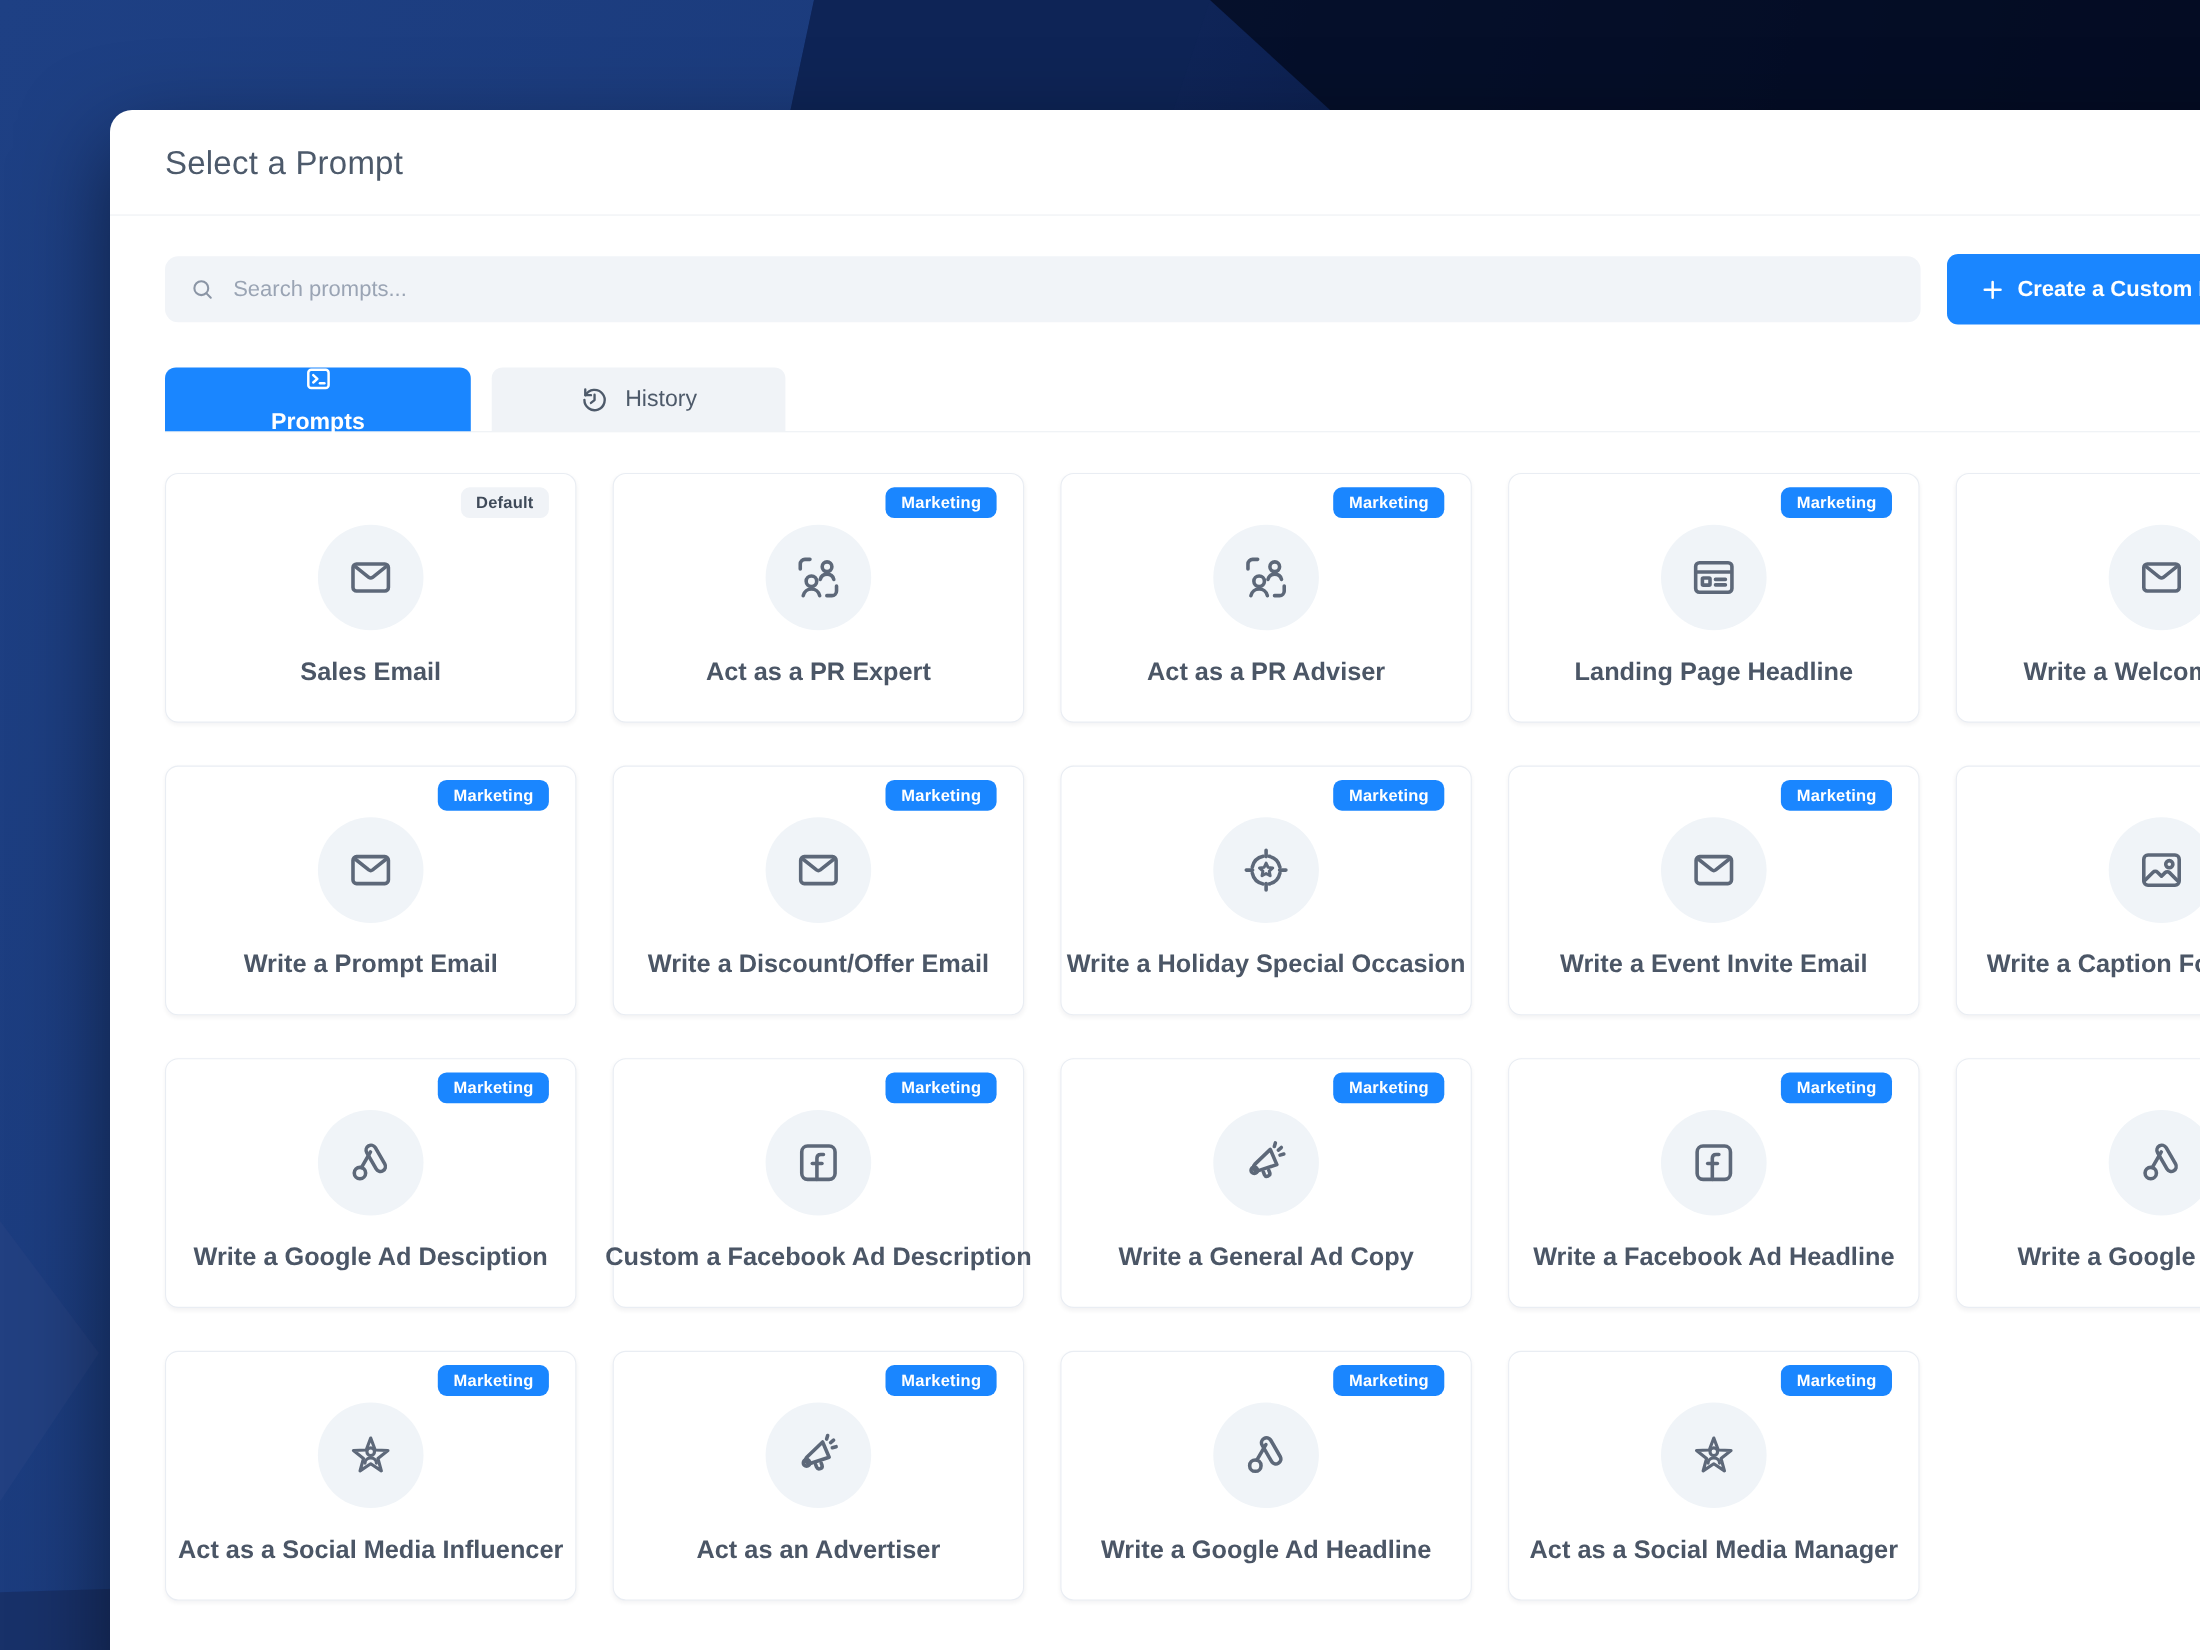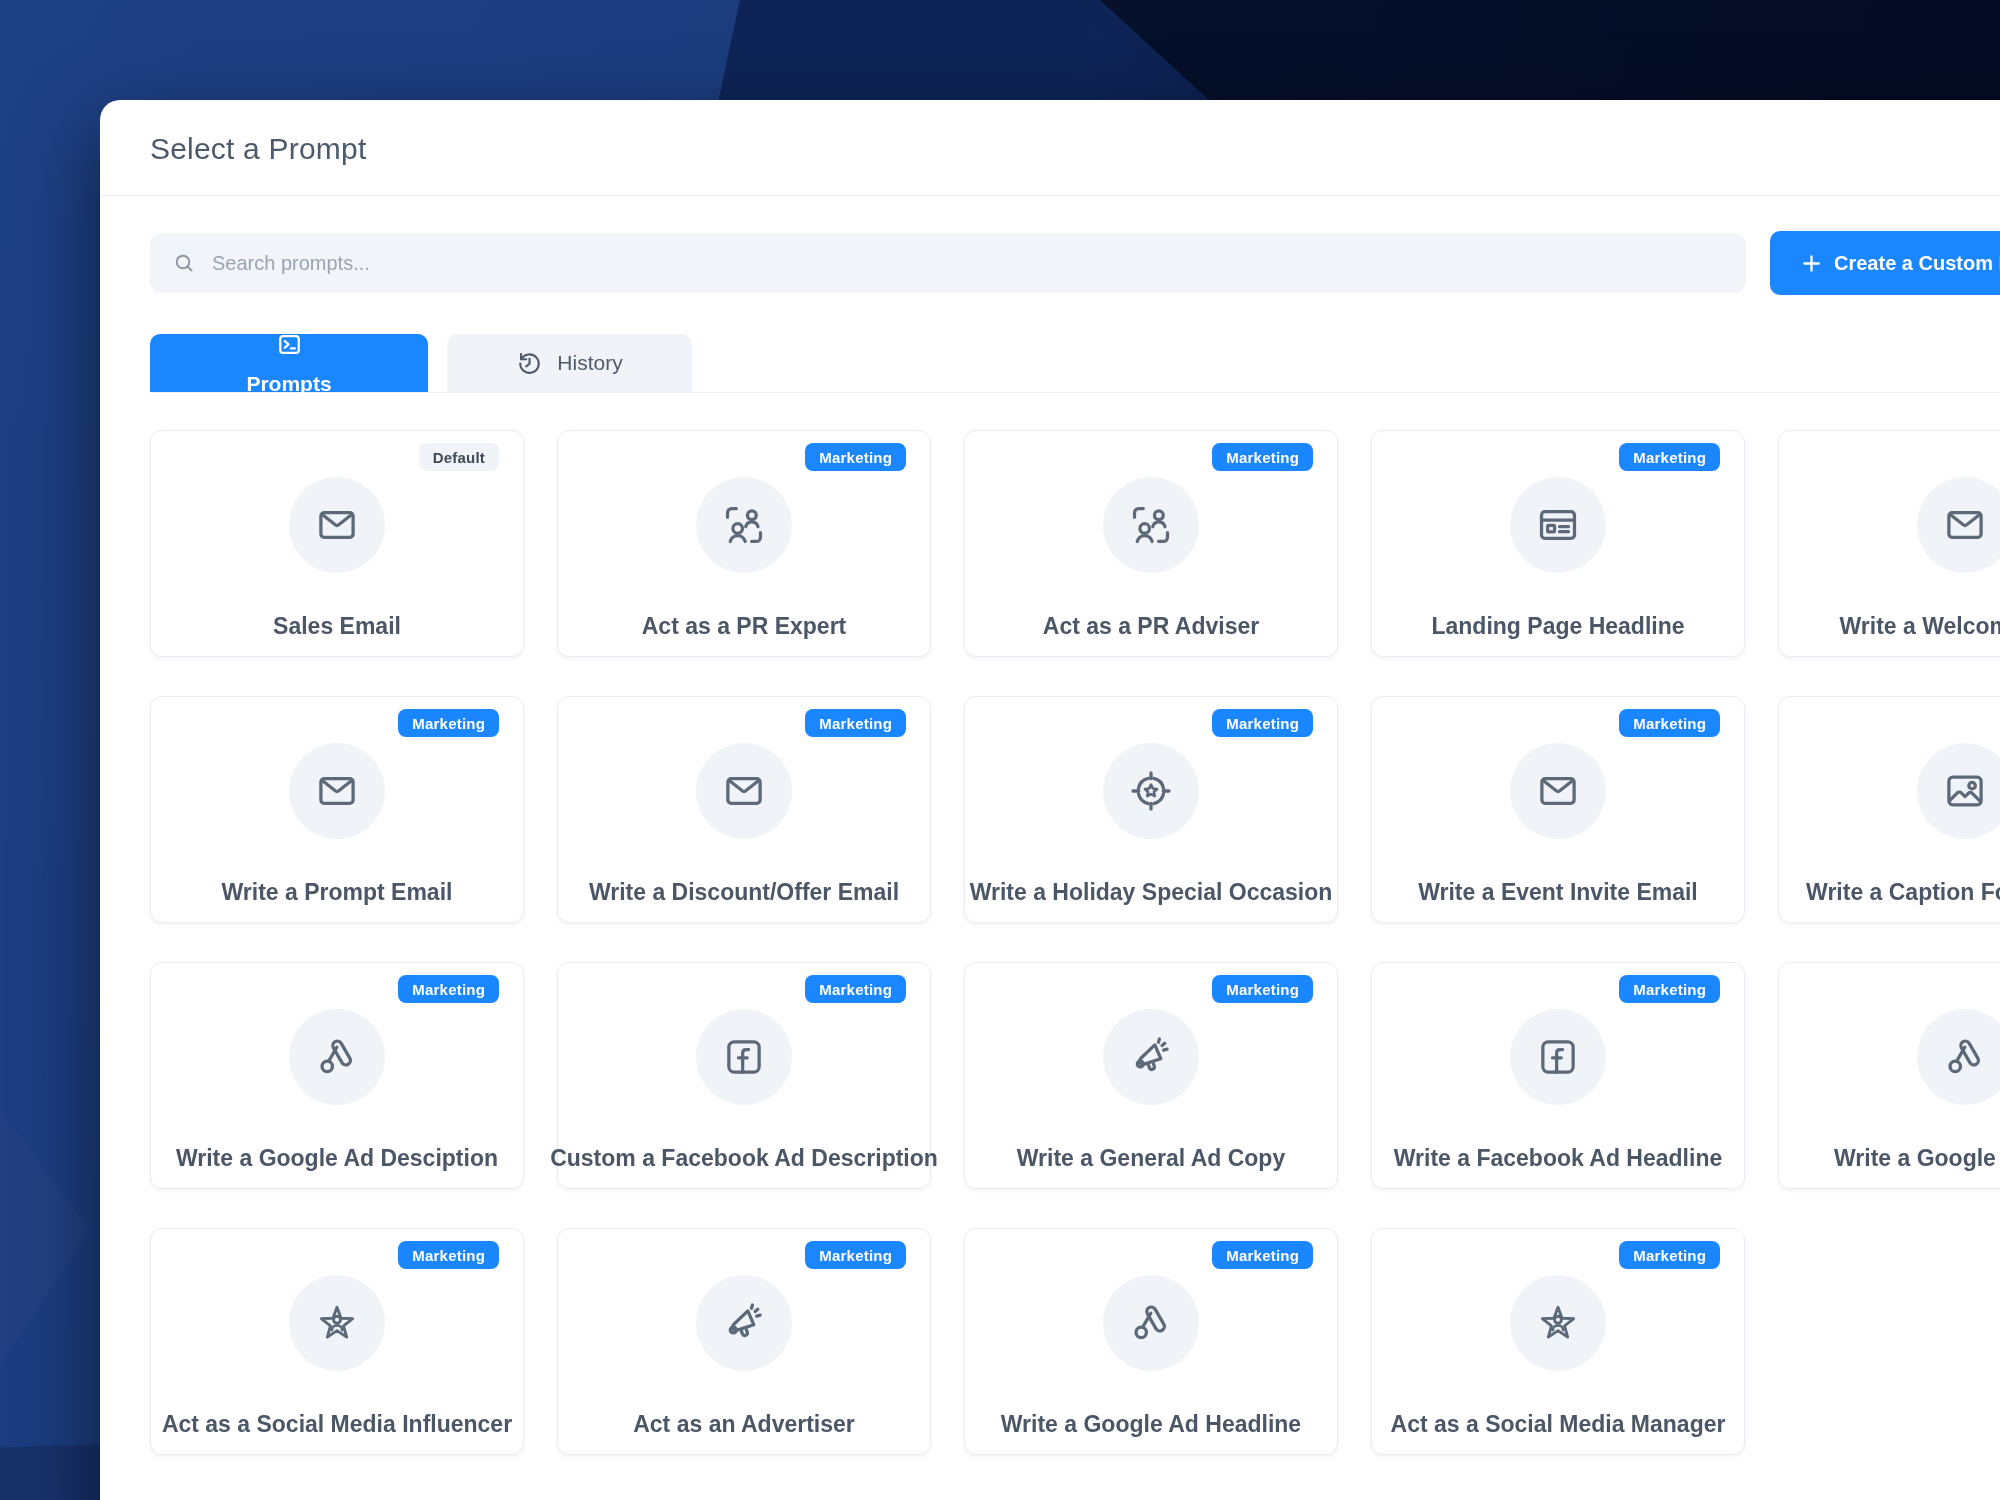--- a/index.html
+++ b/index.html
@@ -42,42 +42,42 @@
   }
   .create-btn .btn-plus{width:23px;height:23px;display:flex;}
 
   .tabs{margin-top:39px;display:flex;gap:19px;border-bottom:1px solid #edf0f4;}
   .tab{
     height:58px;display:flex;align-items:center;justify-content:center;gap:14px;
     border-radius:10px 10px 0 0;font-size:21px;cursor:pointer;box-sizing:border-box;
   }
   .tab .tab-ic{width:27px;height:27px;display:flex;}
   .tab--active{background:var(--accent);color:#ffffff;font-weight:bold;width:278px;flex-direction:column;}
-  .tab--idle{background:#f0f3f7;color:#4e5a6a;width:245px;}
+  .tab--idle{background:#f0f3f7;color:#4e5a6a;width:267px;}
 
   .grid{margin-top:37px;display:grid;grid-template-columns:repeat(5,374px);column-gap:33px;row-gap:39px;}
   .card{
     position:relative;height:227px;box-sizing:border-box;background:#fff;
     border:1px solid #e9edf3;border-radius:12px;cursor:pointer;
     box-shadow:0 2px 4px rgba(16,24,40,.05);
     display:flex;flex-direction:column;align-items:center;
   }
   .badge{
     position:absolute;top:12px;right:24px;height:28px;padding:0 14px;border-radius:8px;
     display:flex;align-items:center;font-size:15px;font-weight:bold;letter-spacing:.2px;white-space:nowrap;
   }
   .badge--gray{background:#f0f3f7;color:#3f4a59;}
   .badge--blue{background:var(--accent);color:#ffffff;}
   .card-circle{
     margin-top:46px;width:96px;height:96px;border-radius:50%;background:#f0f4f8;
     display:flex;align-items:center;justify-content:center;color:#5d6879;
   }
   .card-circle svg{width:46px;height:46px;}
   .card-title{
-    margin-top:40px;font-size:23px;font-weight:bold;color:#4b5666;
+    margin-top:24px;font-size:23px;font-weight:bold;color:#4b5666;
     text-align:center;white-space:nowrap;
   }
 </style>
 </head>
 <body>
 
 <div class="bg-facet f1"></div>
 <div class="bg-facet f2"></div>
 <div class="bg-facet f5"></div>
 <div class="bg-facet f3"></div>

